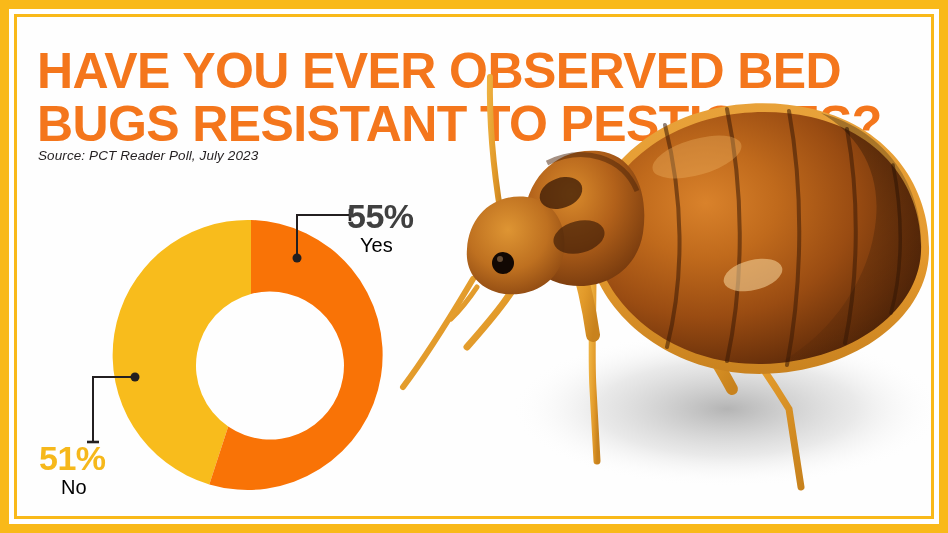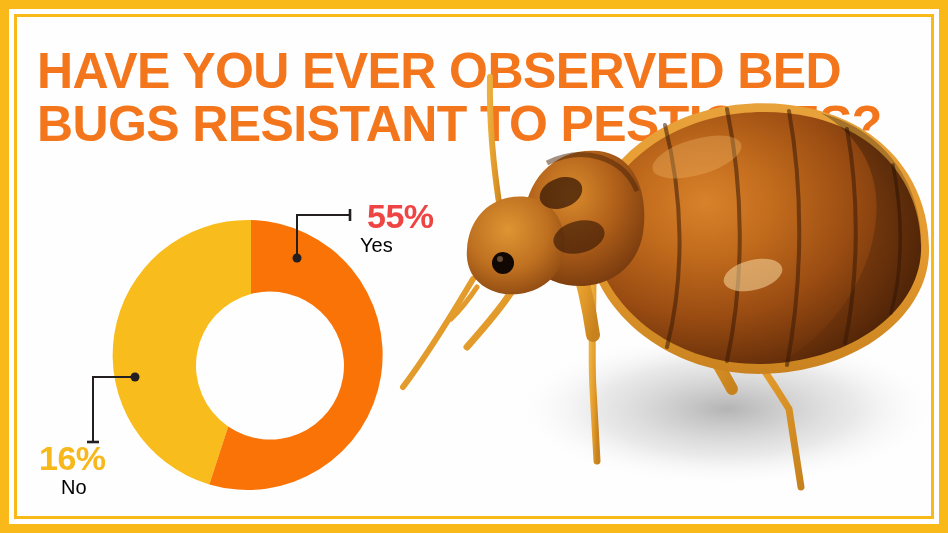--- a/index.html
+++ b/index.html
@@ -93,21 +93,21 @@
     font-size: 20px;
     font-weight: normal;
     line-height: 24px;
     color: #000000;
   }
   .callout-yes {
     left: 330px;
     top: 182px;
     text-align: left;
   }
-  .callout-yes .pct { color: #ef4444; margin-left: 20px; }
+  .callout-yes .pct { color: #404040; }
   .callout-yes .lbl { padding-left: 13px; }
 
   .callout-no {
     left: 22px;
     top: 424px;
     text-align: left;
   }
   .callout-no .pct { color: #F6B81B; }
   .callout-no .lbl { padding-left: 22px; }
 
@@ -125,20 +125,21 @@
 </head>
 <body>
 
 <div id="infographic">
 
   <div class="canvas">
 
     <div class="headline">HAVE YOU EVER OBSERVED BED
 BUGS RESISTANT TO PESTICIDES?</div>
 
+    <div class="source-line">Source: PCT Reader Poll, July 2023</div>
 
     <div class="donut-wrap">
       <svg class="donut-svg" width="430" height="349" viewBox="0 0 430 349">
 
         <path fill="#F8BC1C" d="M 234 53
                  A 135 135 0 0 0 192.3 317.4
                  L 211.2 259.6
                  A 74 74 0 0 1 234 127
                  Z"></path>
 
@@ -161,21 +162,21 @@
         </g>
       </svg>
     </div>
 
     <div class="callout callout-yes">
       <div class="pct">55%</div>
       <div class="lbl">Yes</div>
     </div>
 
     <div class="callout callout-no">
-      <div class="pct">16%</div>
+      <div class="pct">51%</div>
       <div class="lbl">No</div>
     </div>
 
     <div class="bug-stage">
       <svg class="bug-svg" width="534" height="499" viewBox="0 0 534 499">
         <defs>
           <radialGradient id="abdGrad" cx="34%" cy="36%" r="78%">
             <stop offset="0%" stop-color="#D9822B"></stop>
             <stop offset="28%" stop-color="#C06A1C"></stop>
             <stop offset="58%" stop-color="#9A4C12"></stop>

